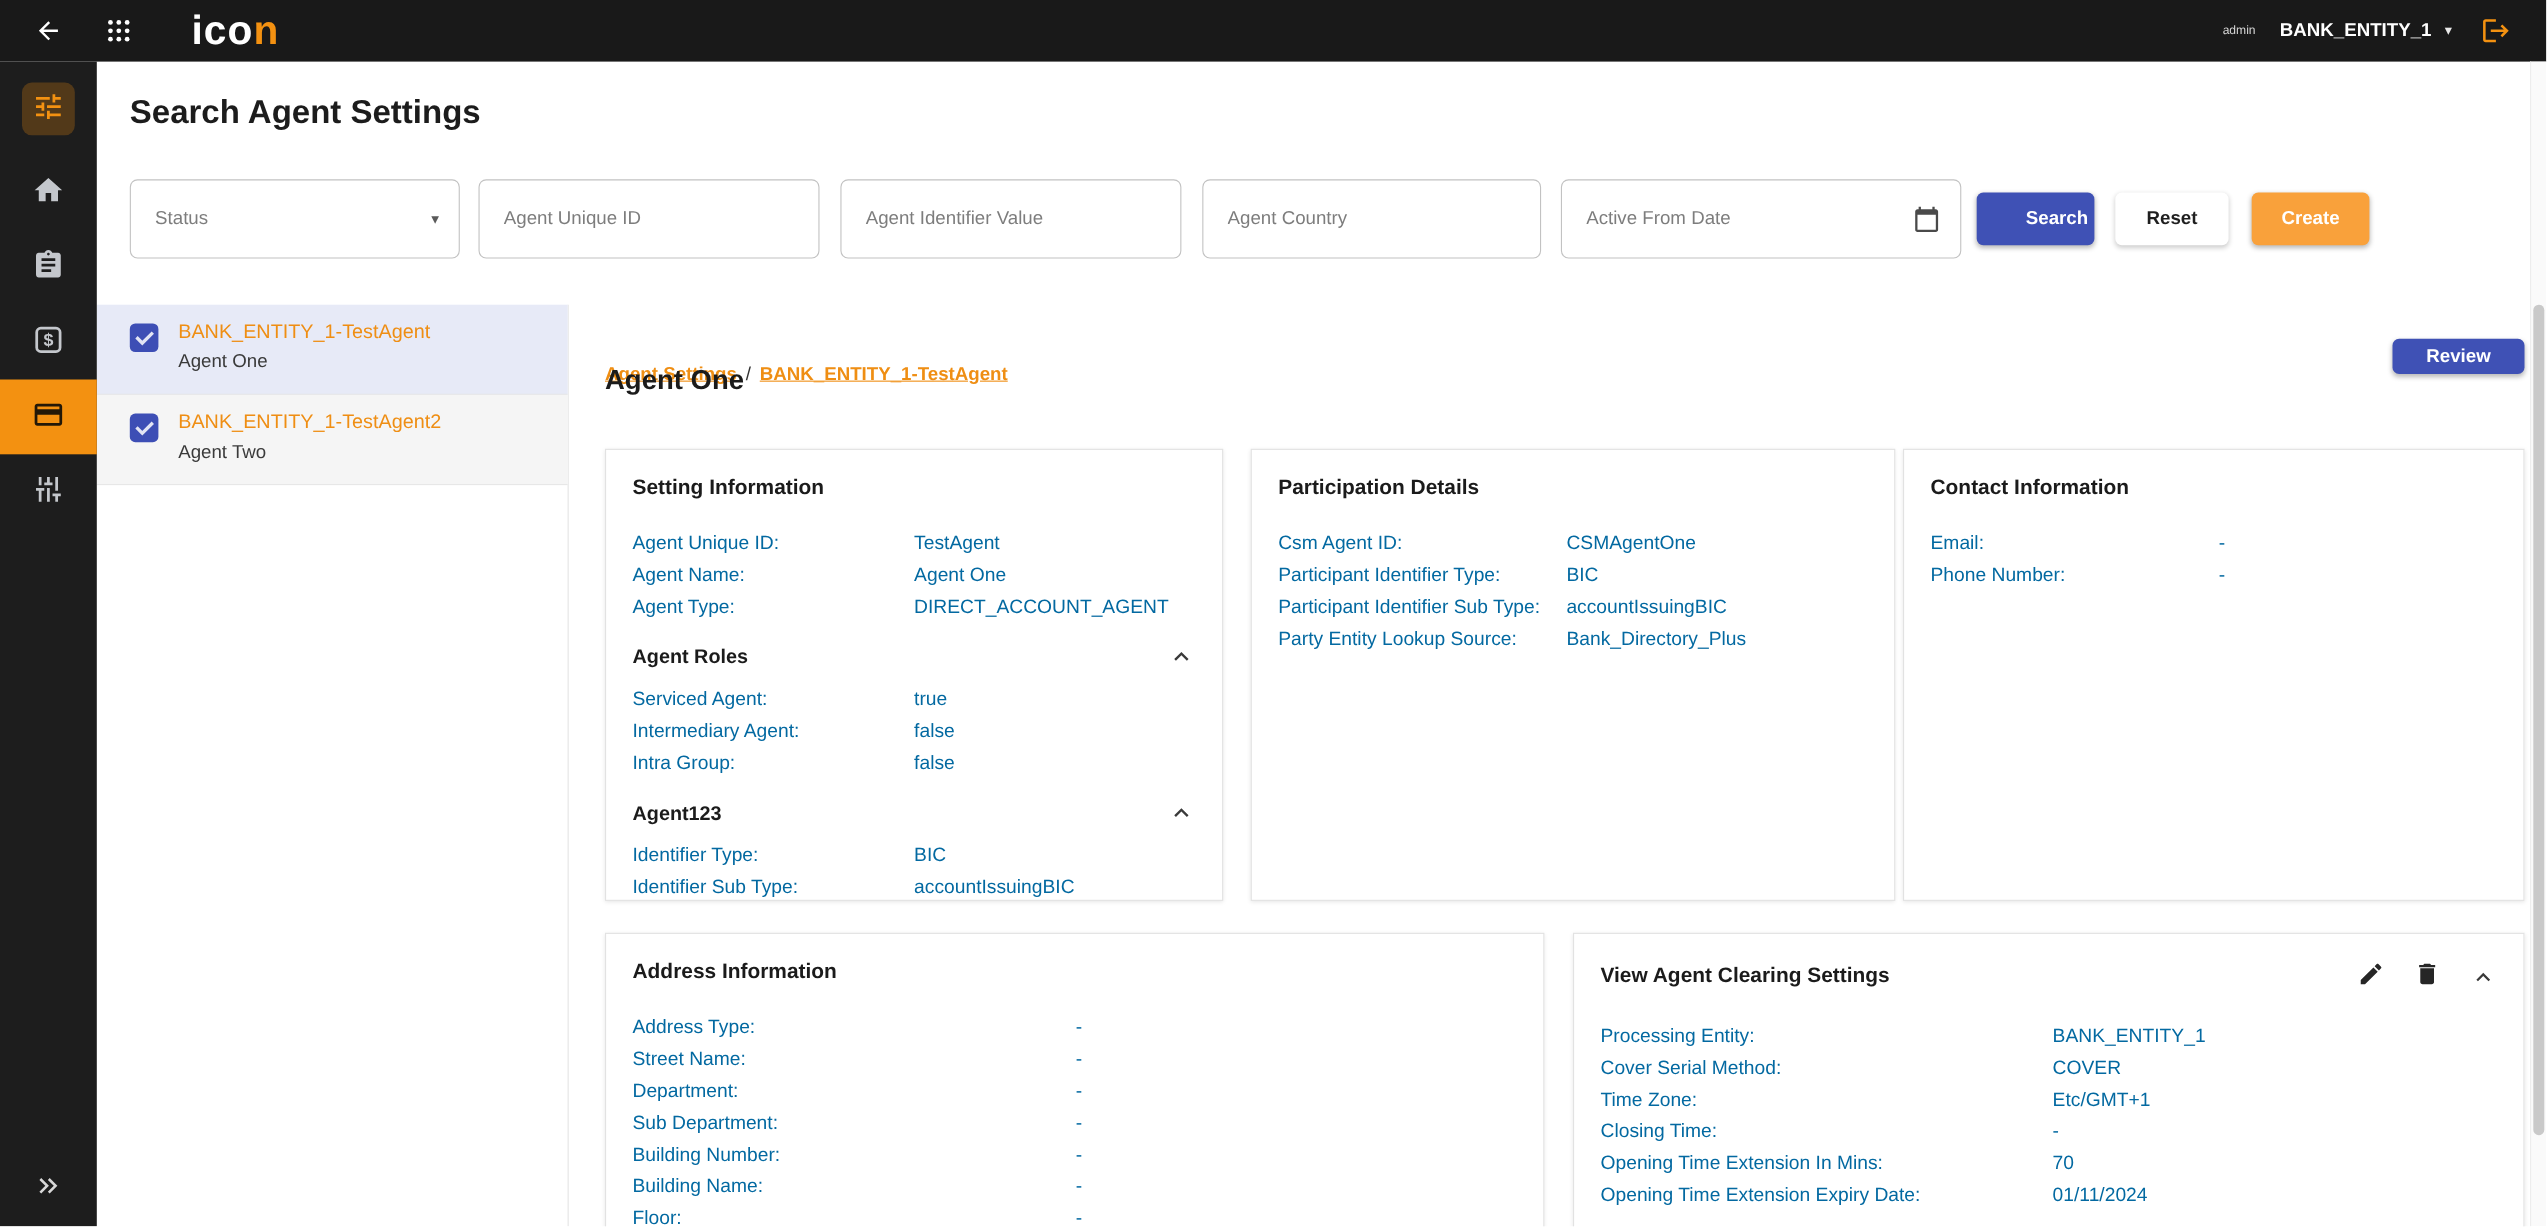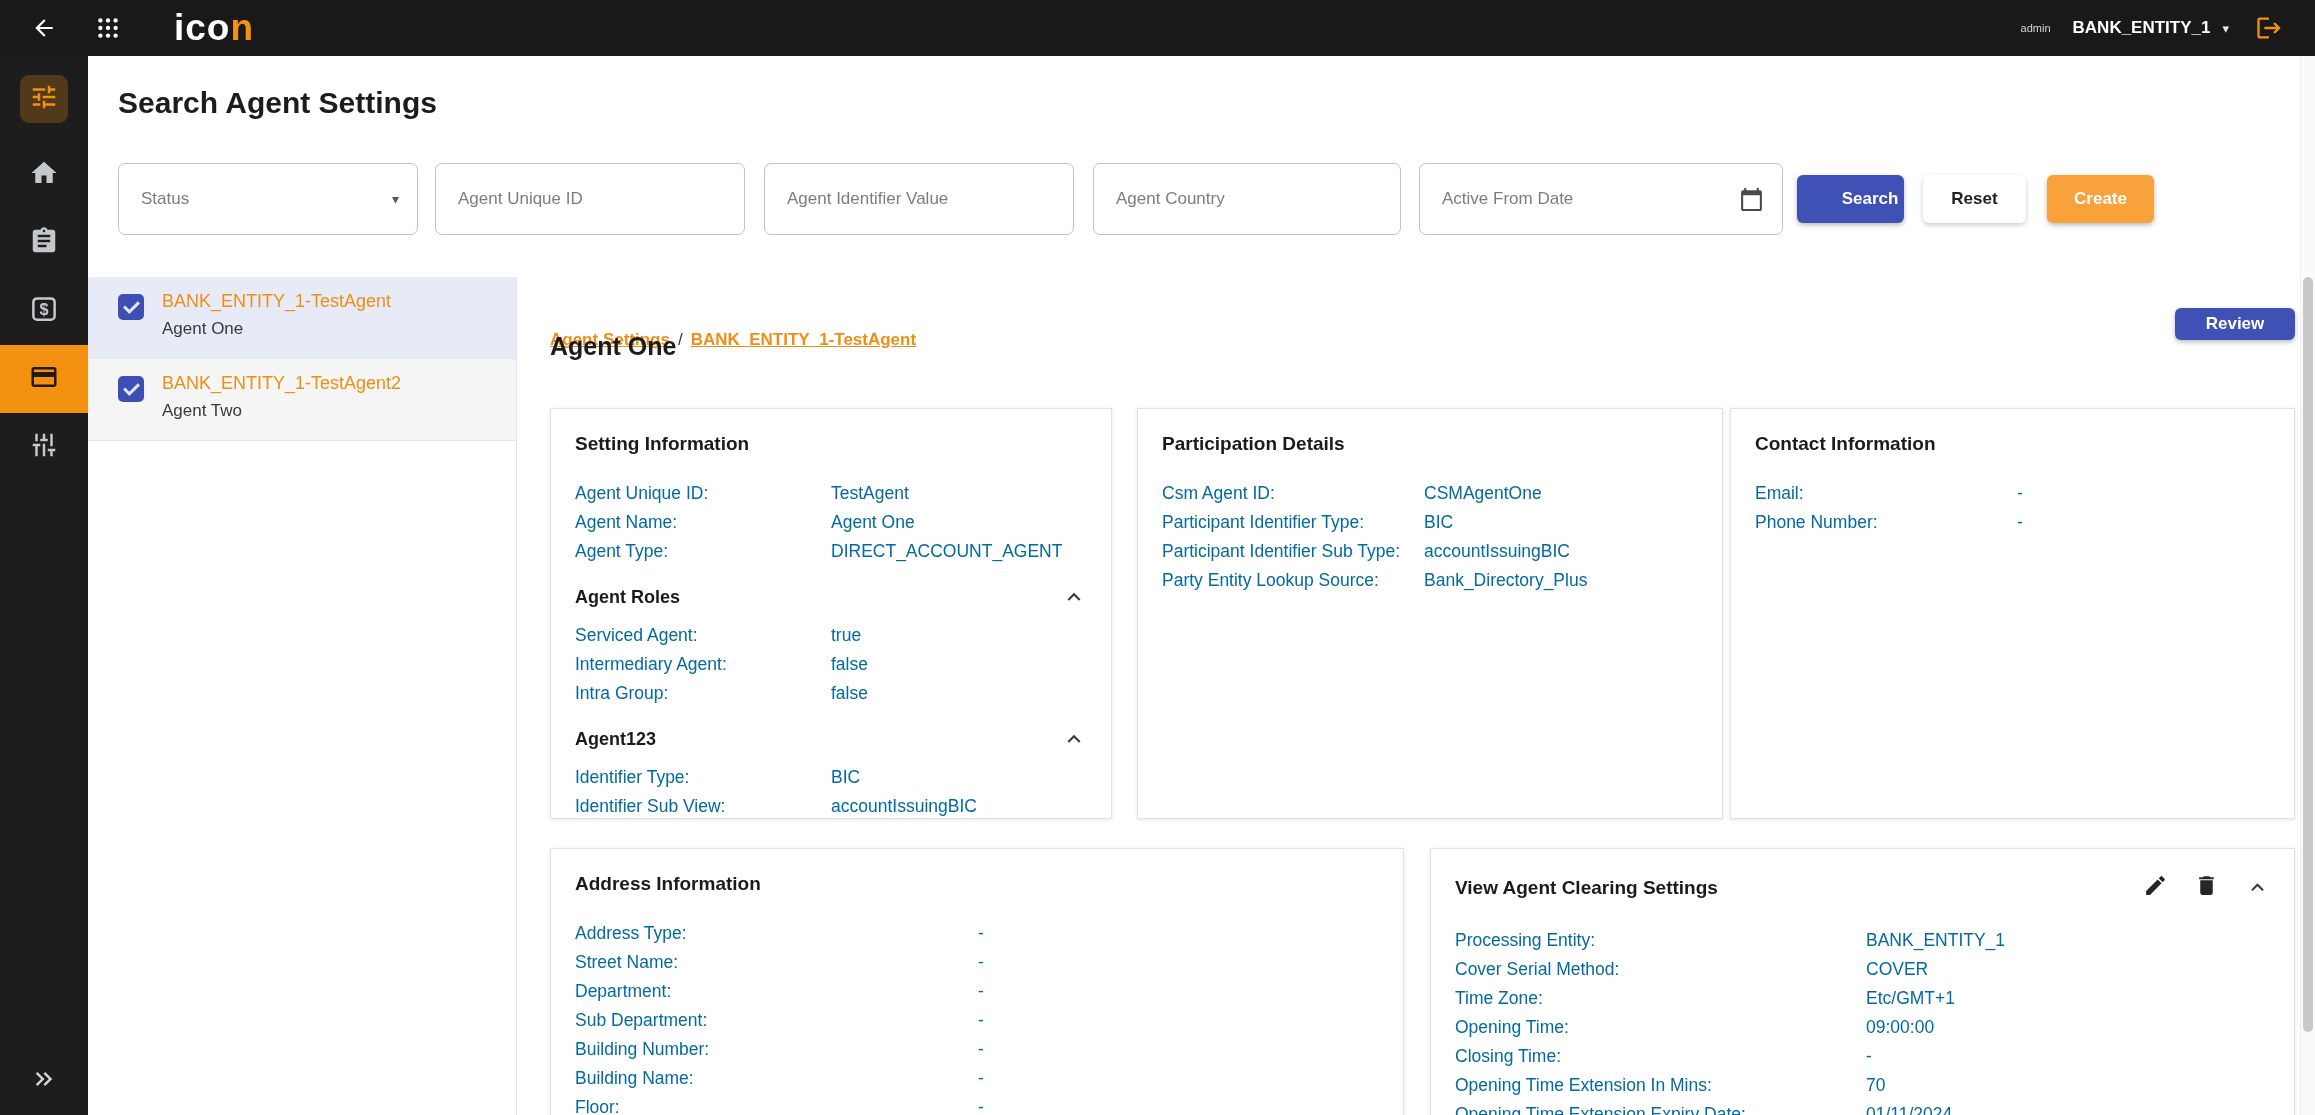--- a/index.html
+++ b/index.html
@@ -293,21 +293,21 @@
       </span>
     </div>
     <div class="kv-list">
 
         <div class="kv">
           <span class="k">Identifier Type:</span>
           <span class="v">BIC</span>
         </div>
 
         <div class="kv">
-          <span class="k">Identifier Sub View:</span>
+          <span class="k">Identifier Sub Type:</span>
           <span class="v">accountIssuingBIC</span>
         </div>
       </div>
   </section>
 
   <section class="card" id="card-participation">
     <div class="card-title card-title-block">Participation Details</div>
     <div class="kv-list">
 
         <div class="kv">
@@ -421,24 +421,20 @@
         <div class="kv">
           <span class="k">Cover Serial Method:</span>
           <span class="v">COVER</span>
         </div>
 
         <div class="kv">
           <span class="k">Time Zone:</span>
           <span class="v">Etc/GMT+1</span>
         </div>
 
-        <div class="kv">
-          <span class="k">Opening Time:</span>
-          <span class="v">09:00:00</span>
-        </div>
 
         <div class="kv">
           <span class="k">Closing Time:</span>
           <span class="v">-</span>
         </div>
 
         <div class="kv">
           <span class="k">Opening Time Extension In Mins:</span>
           <span class="v">70</span>
         </div>

